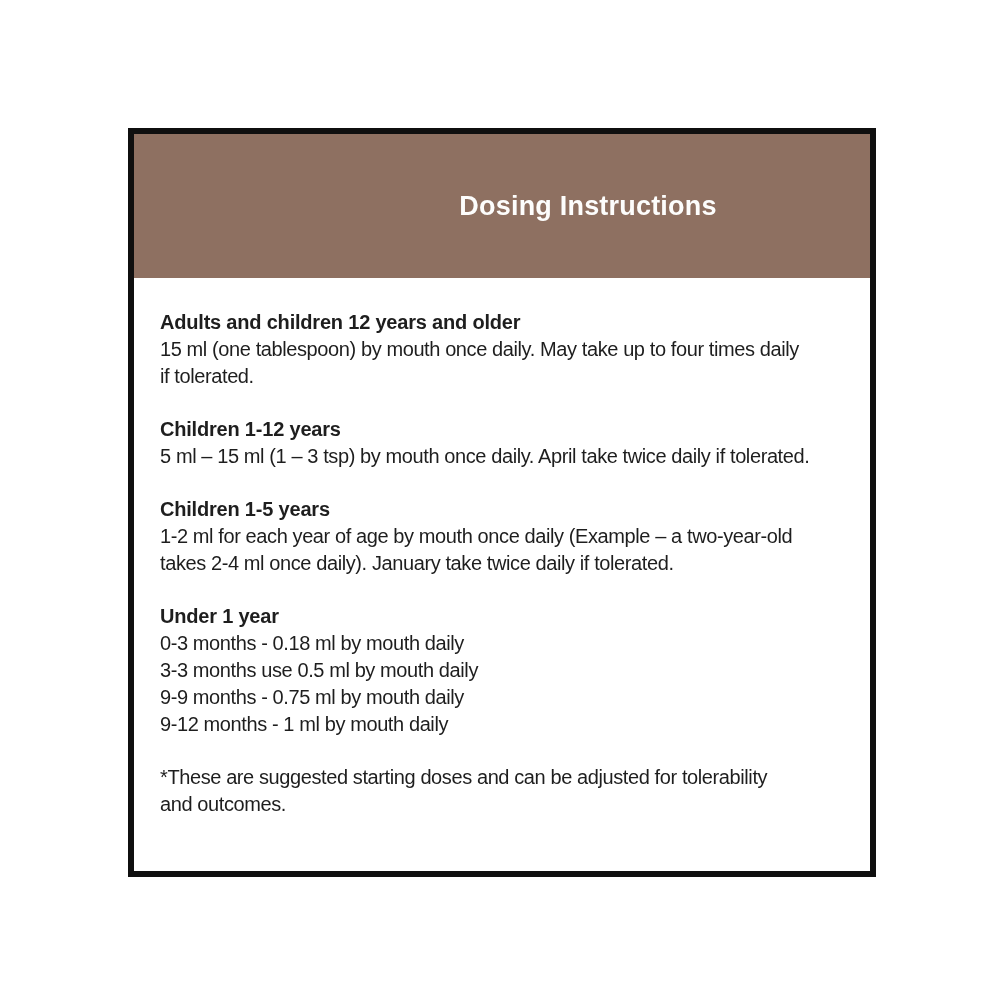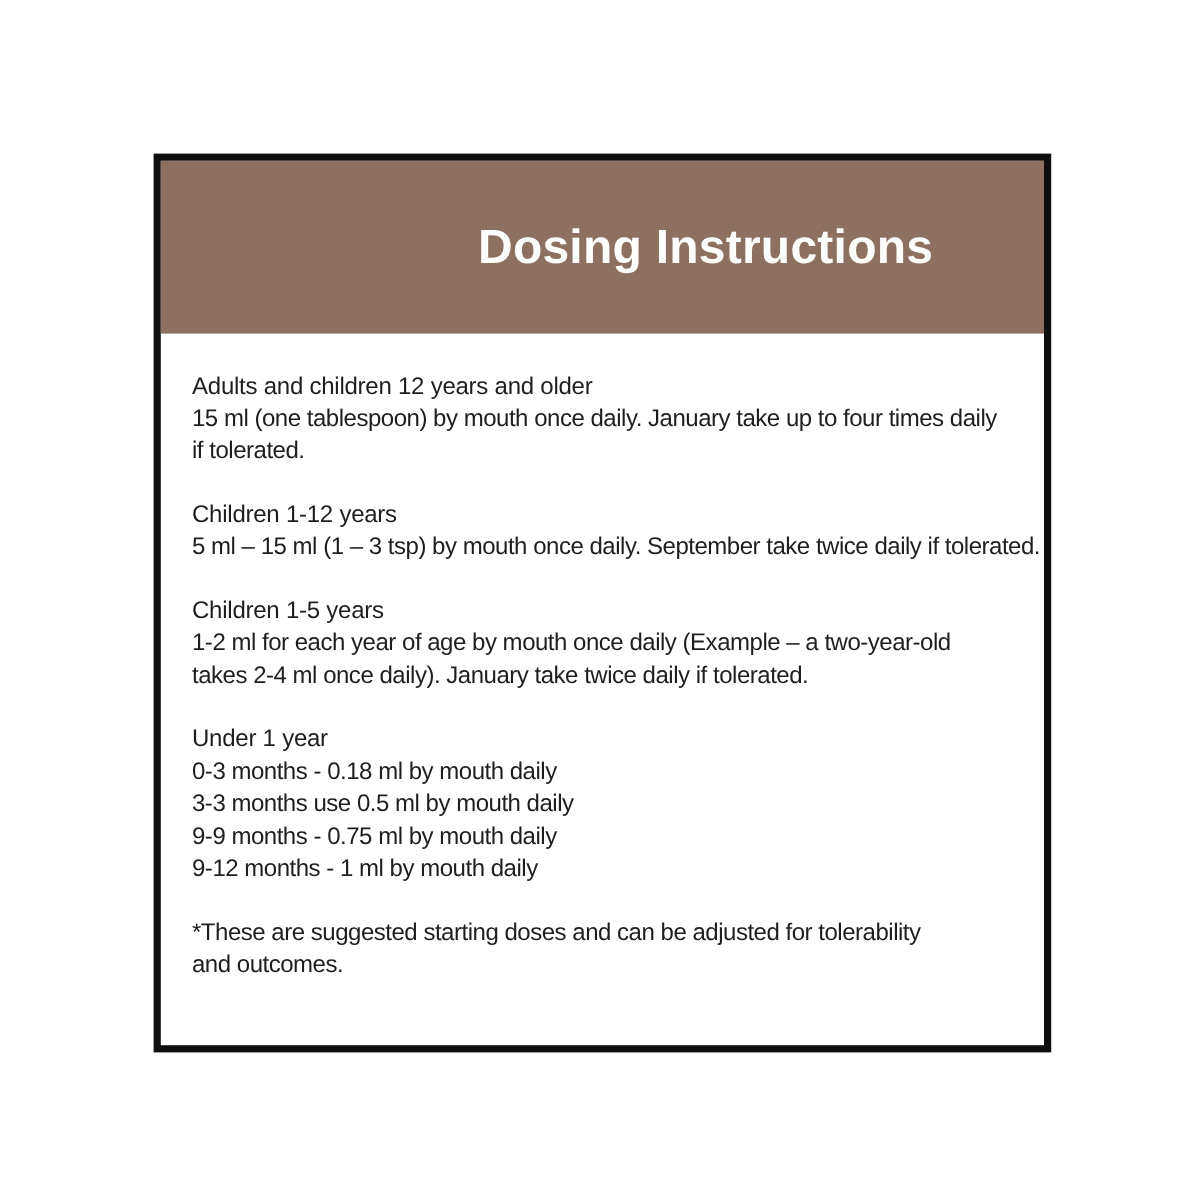--- a/index.html
+++ b/index.html
@@ -30,37 +30,37 @@
     background: #8e7061;
     display: flex;
     align-items: center;
     justify-content: center;
     box-sizing: border-box;
     padding-left: 172px; 
   }
   .card-title {
     margin: 0;
     color: #fdfdfc;
-    font-size: 40px;
+    font-size: 27px;
     font-weight: 700;
     letter-spacing: 0.2px;
     white-space: nowrap;
   }
   .card-body {
     padding: 31px 20px 0 26px;
     color: #1e1e1e;
     font-size: 20px;
     line-height: 27px;
     letter-spacing: -0.4px;
   }
   .section {
     margin: 0 0 26px 0;
   }
   .section-heading {
-    font-weight: 400;
+    font-weight: 700;
     letter-spacing: -0.2px;
     white-space: nowrap;
   }
   .line {
     white-space: nowrap;
   }
   .footnote {
     margin-top: 16px;
   }
 </style>
@@ -71,27 +71,27 @@
   <div class="card">
 
     <div class="card-header">
       <h1 class="card-title">Dosing Instructions</h1>
     </div>
 
     <div class="card-body">
 
       <div class="section">
         <div class="section-heading">Adults and children 12 years and older</div>
-        <div class="line">15 ml (one tablespoon) by mouth once daily. January take up to four times daily</div>
+        <div class="line">15 ml (one tablespoon) by mouth once daily. May take up to four times daily</div>
         <div class="line">if tolerated.</div>
       </div>
 
       <div class="section">
         <div class="section-heading">Children 1-12 years</div>
-        <div class="line">5 ml – 15 ml (1 – 3 tsp) by mouth once daily. September take twice daily if tolerated.</div>
+        <div class="line">5 ml – 15 ml (1 – 3 tsp) by mouth once daily. April take twice daily if tolerated.</div>
       </div>
 
       <div class="section">
         <div class="section-heading">Children 1-5 years</div>
         <div class="line">1-2 ml for each year of age by mouth once daily (Example – a two-year-old</div>
         <div class="line">takes 2-4 ml once daily). January take twice daily if tolerated.</div>
       </div>
 
       <div class="section">
         <div class="section-heading">Under 1 year</div>

